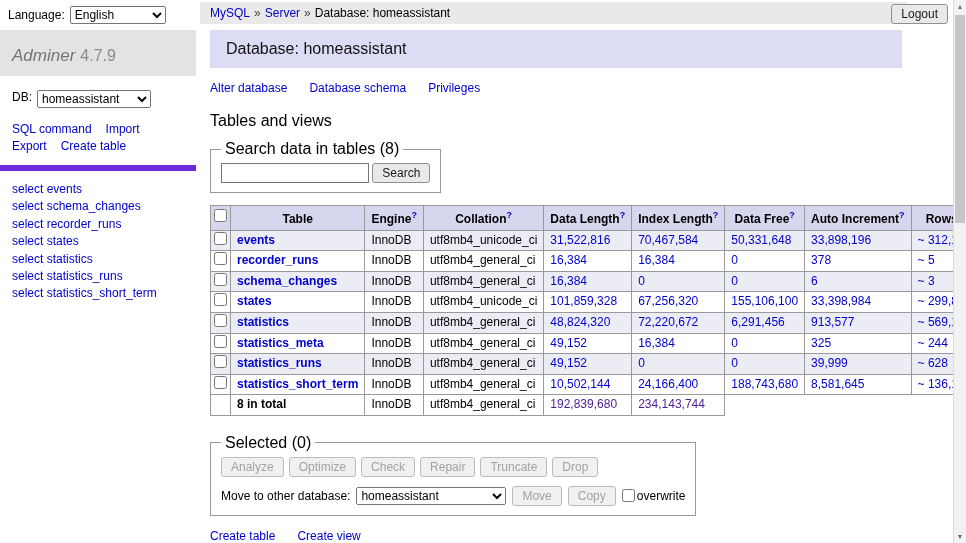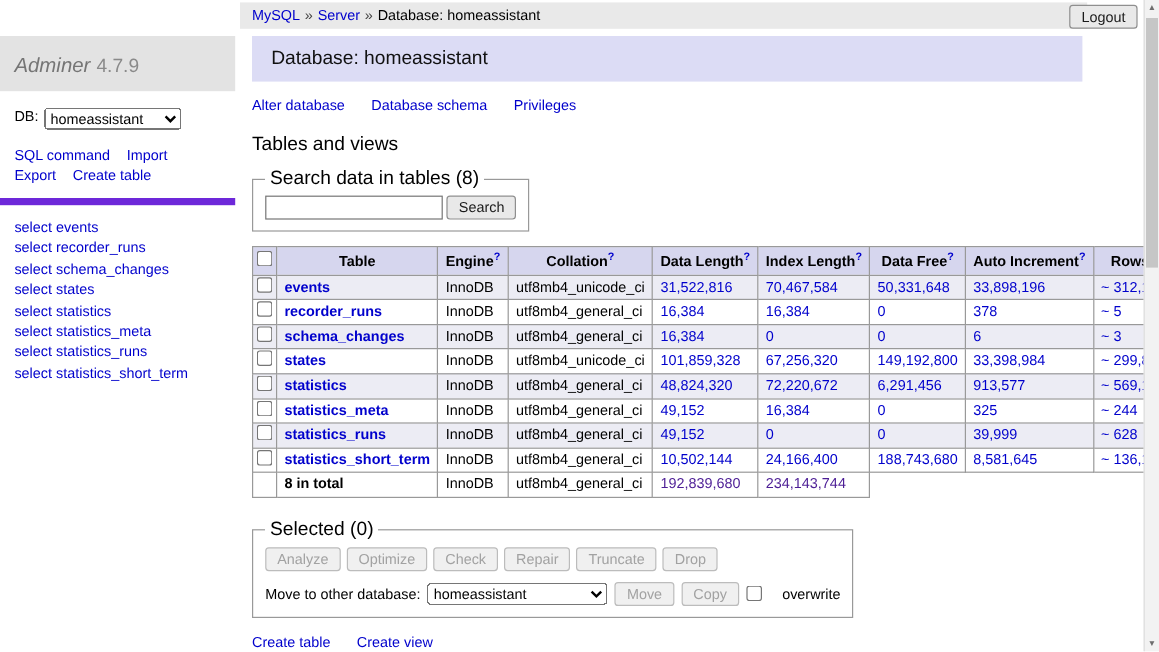--- a/index.html
+++ b/index.html
@@ -72,35 +72,41 @@
   thead th:nth-child(6){ min-width:76px; }
   thead th:nth-child(7){ min-width:62px; }
   thead th:nth-child(8){ min-width:82px; }
   thead th:nth-child(9){ min-width:54px; }
   thead th:nth-child(10){ min-width:56px; }
 
   .selset { margin-top:18px; }
   .btnrow { display:flex; gap:5px; }
   .moverow { margin-top:9px; display:flex; align-items:center; gap:6px; white-space:nowrap; }
   .moverow select { width:150px; font-size:12px; }
-  .ovw { display:flex; align-items:center; gap:17px; }
+  .ovw { display:flex; align-items:center; gap:2px; }
   input[type=checkbox] { margin:0; width:13px; height:13px; }
 
   
   .scrollbar { position:absolute; top:0; right:0; width:13px; height:543px; background:#f2f2f2; border-left:1px solid #dcdcdc; }
   .sb-arrow { position:absolute; left:0; width:12px; height:13px; font-size:7px; color:#6e6e6e; text-align:center; line-height:13px; cursor:pointer; }
   .sb-arrow.up { top:0; }
   .sb-arrow.down { bottom:0; }
   .sb-thumb { position:absolute; top:15px; left:1px; width:10px; height:208px; background:#c6c6c6; cursor:pointer; }
 </style>
 </head>
 <body>
 
 <div class="screen">
 
+  <div class="lang">
+    <span>Language:</span>
+    <select>
+      <option>English</option>
+    </select>
+  </div>
 
   <div class="crumb">
     <a>MySQL</a><span class="sep">»</span><a>Server</a><span class="sep">»</span><span>Database: homeassistant</span>
   </div>
 
   <button class="btn" id="logout">Logout</button>
 
   <div class="sidebar">
     <h1>
       <span class="brand">Adminer</span><span class="ver">4.7.9</span>
@@ -114,25 +120,24 @@
     <div class="actions">
 
     <a>SQL command</a>
         <a>Import</a>
         <a>Export</a>
         <a>Create table</a>
       </div>
     <div class="tlinks">
 
     <a>select events</a>
+        <a>select schema_changes</a>
         <a>select recorder_runs</a>
-        <a>select schema_changes</a>
         <a>select states</a>
         <a>select statistics</a>
-        <a>select statistics_meta</a>
         <a>select statistics_runs</a>
         <a>select statistics_short_term</a>
       </div>
   </div>
 
   <div class="main">
     <h2>Database: homeassistant</h2>
 
     <div class="navlinks">
 
@@ -215,21 +220,21 @@
 
           </tr>
 
           <tr>
             <td class="chk"><input type="checkbox" style=""></td>
             <td class="name"><a>states</a></td>
             <td>InnoDB</td>
             <td>utf8mb4_unicode_ci</td>
             <td class="num"><a>101,859,328</a></td>
             <td class="num"><a>67,256,320</a></td>
-            <td class="num"><a>149,192,800</a></td>
+            <td class="num"><a>155,106,100</a></td>
             <td class="num"><a>33,398,984</a></td>
             <td class="num"><a>~ 299,833</a></td>
 
           </tr>
 
           <tr>
             <td class="chk"><input type="checkbox" style=""></td>
             <td class="name"><a>statistics</a></td>
             <td>InnoDB</td>
             <td>utf8mb4_general_ci</td>

